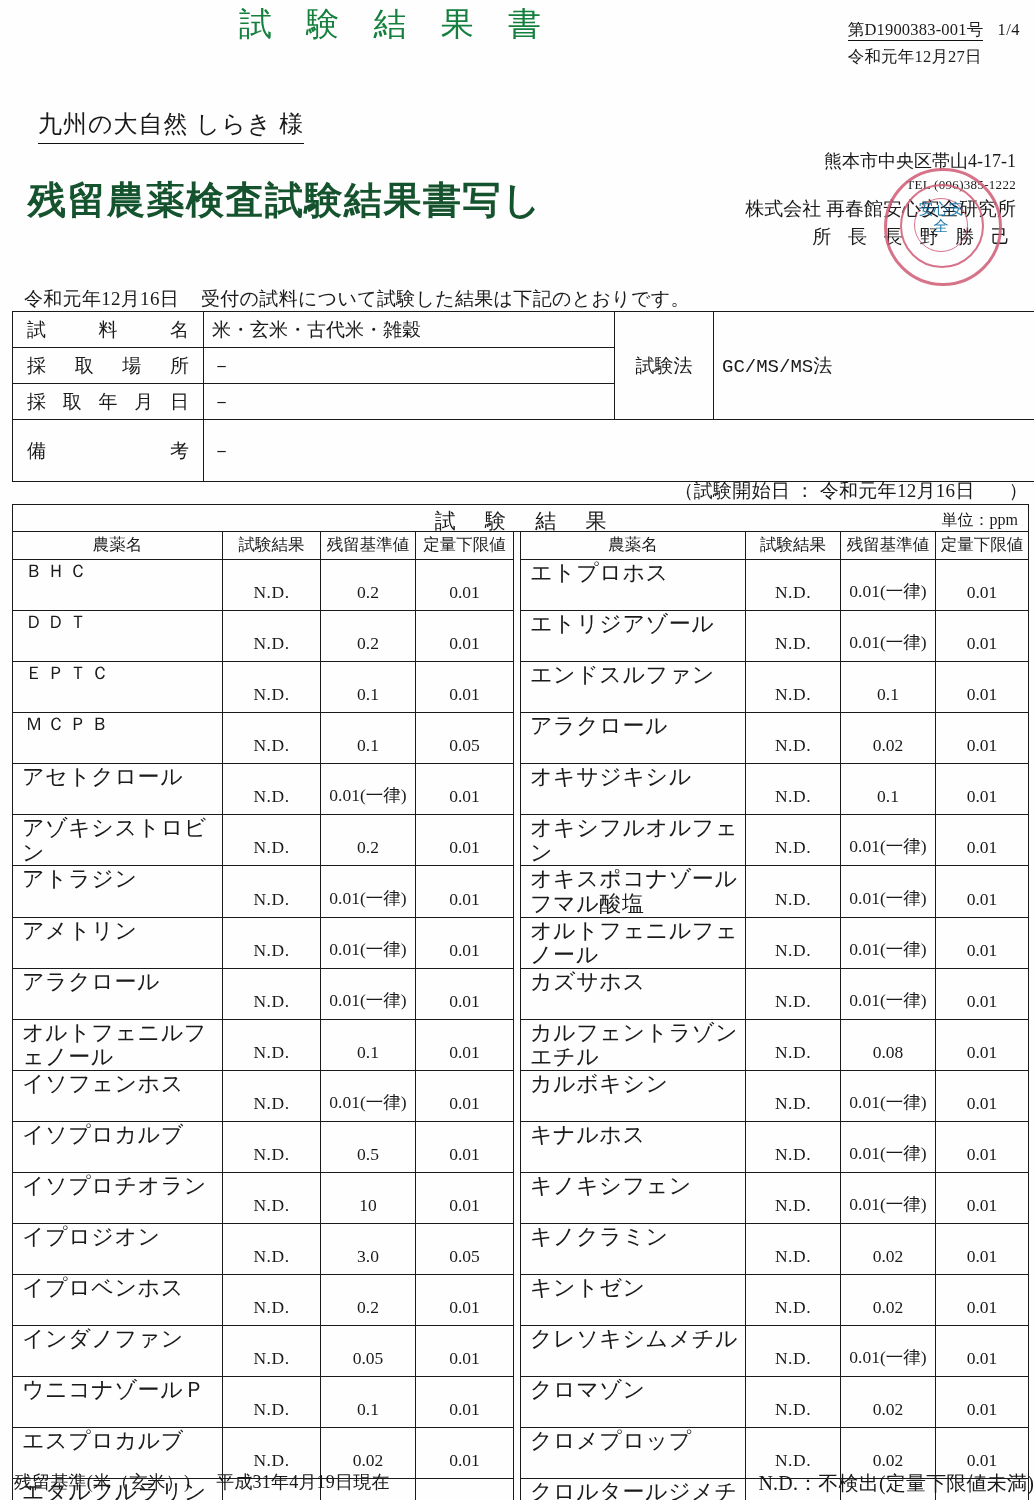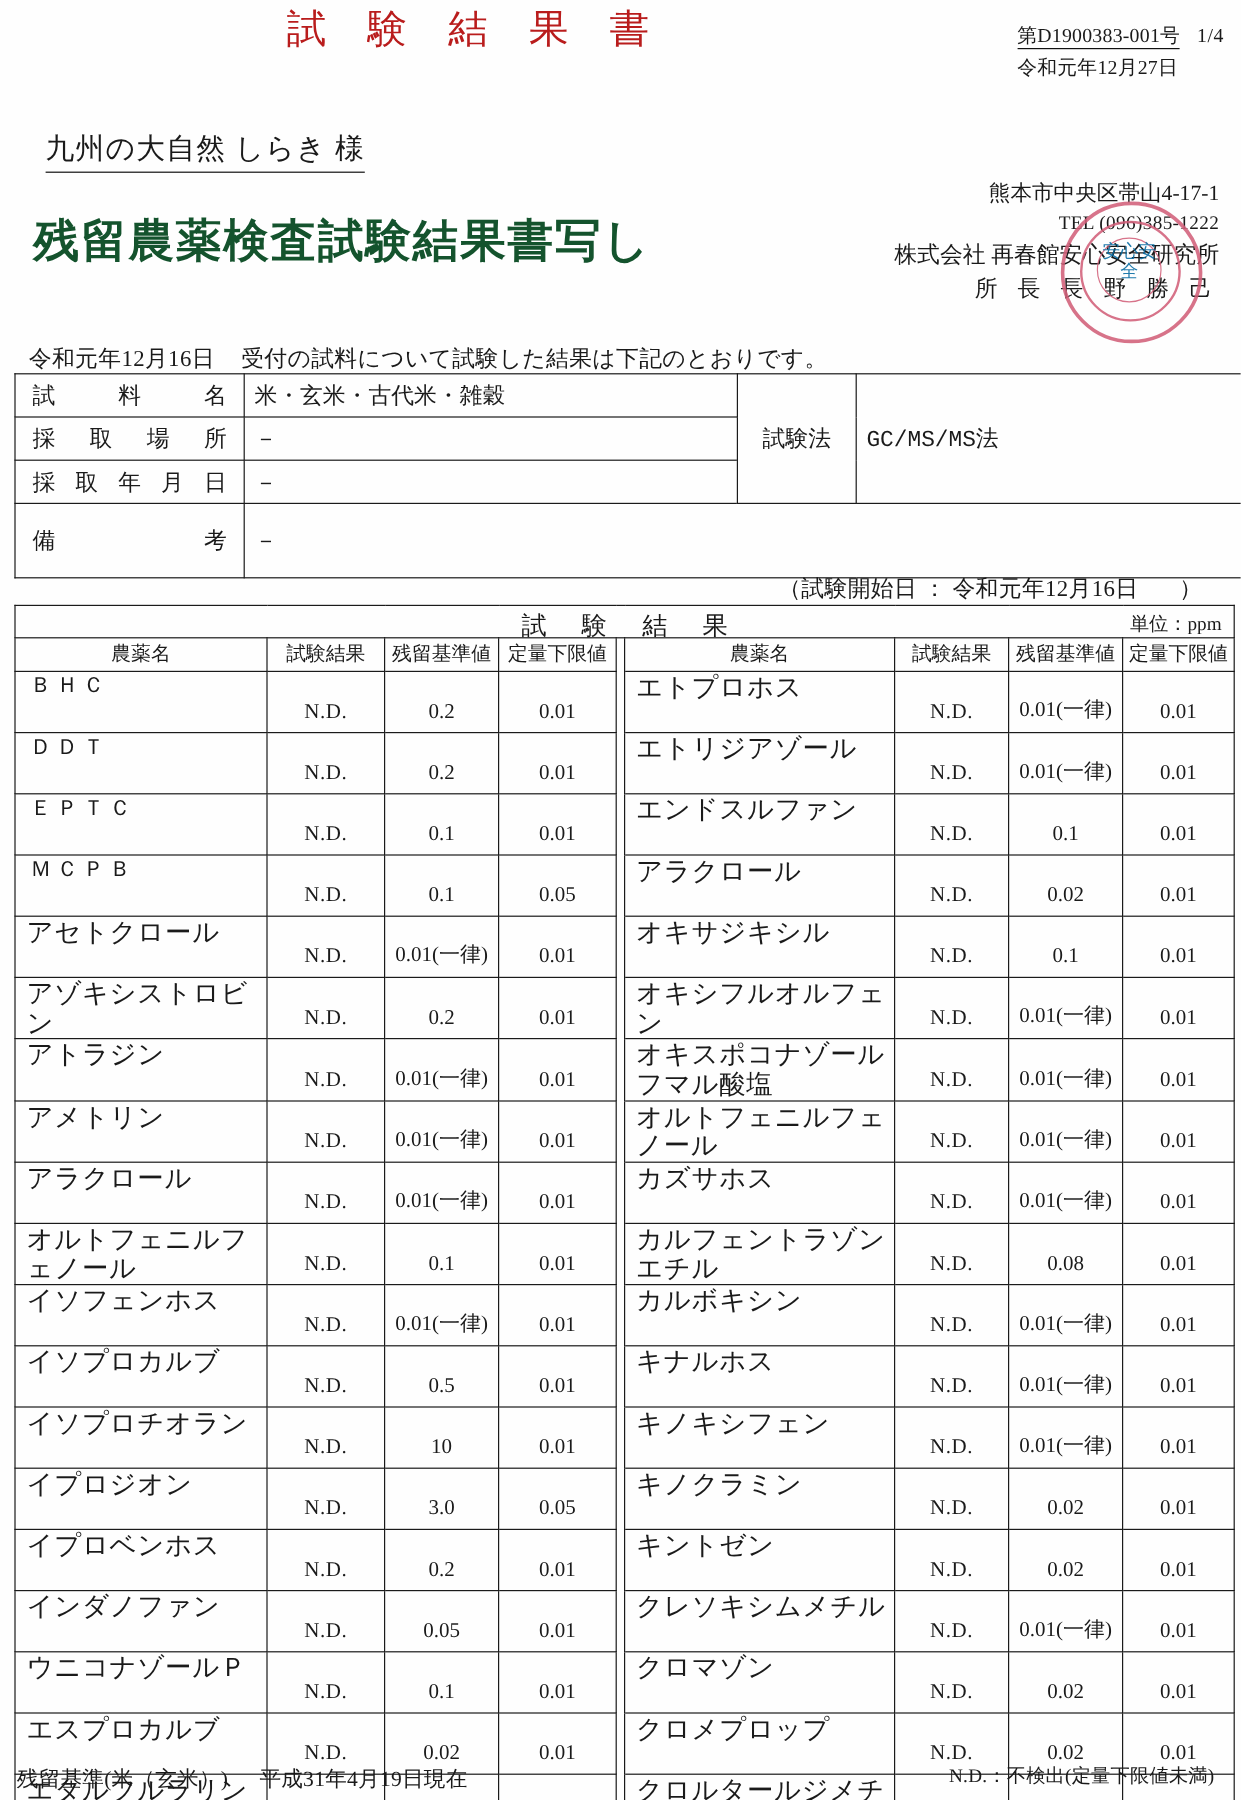--- a/index.html
+++ b/index.html
@@ -22,21 +22,21 @@
   
   .doc-title {
     position: absolute;
     left: 0; top: 2px;
     width: 780px;
     text-align: center;
     font-size: 33px;
     letter-spacing: 13px;
     text-indent: 13px;
     font-weight: 400;
-    color: #b91c1c;
+    color: #15803d;
   }
   .docno-block {
     position: absolute;
     right: 14px; top: 18px;
     text-align: left;
     line-height: 1.42;
   }
   .docno-line1 { font-size: 16.5px; white-space: nowrap; }
   .docno-num { border-bottom: 1.4px solid #111; padding-bottom: 1px; letter-spacing: .2px;}
   .docno-page { margin-left: 14px; letter-spacing: .5px; text-align: center;}
@@ -65,21 +65,21 @@
 
   .company-block {
     position: absolute;
     right: 18px; top: 148px;
     text-align: right;
     line-height: 1.5;
     font-size: 18px;
     white-space: nowrap;
   }
   .company-block .ln { display: block; }
-  .company-tel { font-size: 16px; letter-spacing: .3px; }
+  .company-tel { font-size: 13px; letter-spacing: .3px; }
   .company-name { font-size: 19px; }
   .company-chief { font-size: 19px; letter-spacing: 6px; }
 
   
   .seal {
     position: absolute;
     left: 884px; top: 168px;
     width: 112px; height: 112px;
     border-radius: 50%;
     border: 3px solid #d2607a;
@@ -143,21 +143,21 @@
     white-space: nowrap;
   }
   .info-val { width: 394px; }
   .info-h1 { height: 31px; }
   .info-h2 { height: 57px; }
   .method-lbl { width: 86px; text-align: center; padding: 2px 6px !important; }
   .method-val { width: 368px; font-family: "Liberation Mono","DejaVu Sans Mono",monospace; font-size: 17px; }
 
   .start-date {
     position: absolute;
-    right: 32px; top: 478px;
+    right: 6px; top: 478px;
     font-size: 19px;
     white-space: nowrap;
     letter-spacing: .3px;
   }
   .start-date .tail { display:inline-block; width: 34px; }
 
   
   .results {
     position: absolute;
     left: 12px; top: 504px;
@@ -234,22 +234,22 @@
   .footer-left {
     position: absolute;
     left: 14px; top: 1470px;
     font-size: 18px;
     white-space: nowrap;
     letter-spacing: .2px;
   }
   .footer-left .gap2 { display: inline-block; width: 26px; }
   .footer-right {
     position: absolute;
-    right: 22px; top: 1470px;
-    font-size: 16px;
+    right: 0; top: 1470px;
+    font-size: 20px;
     white-space: nowrap;
     letter-spacing: .2px;
   }
 </style>
 </head>
 <body>
 
 <div id="page">
 
   <div class="doc-title">試 験 結 果 書</div>

